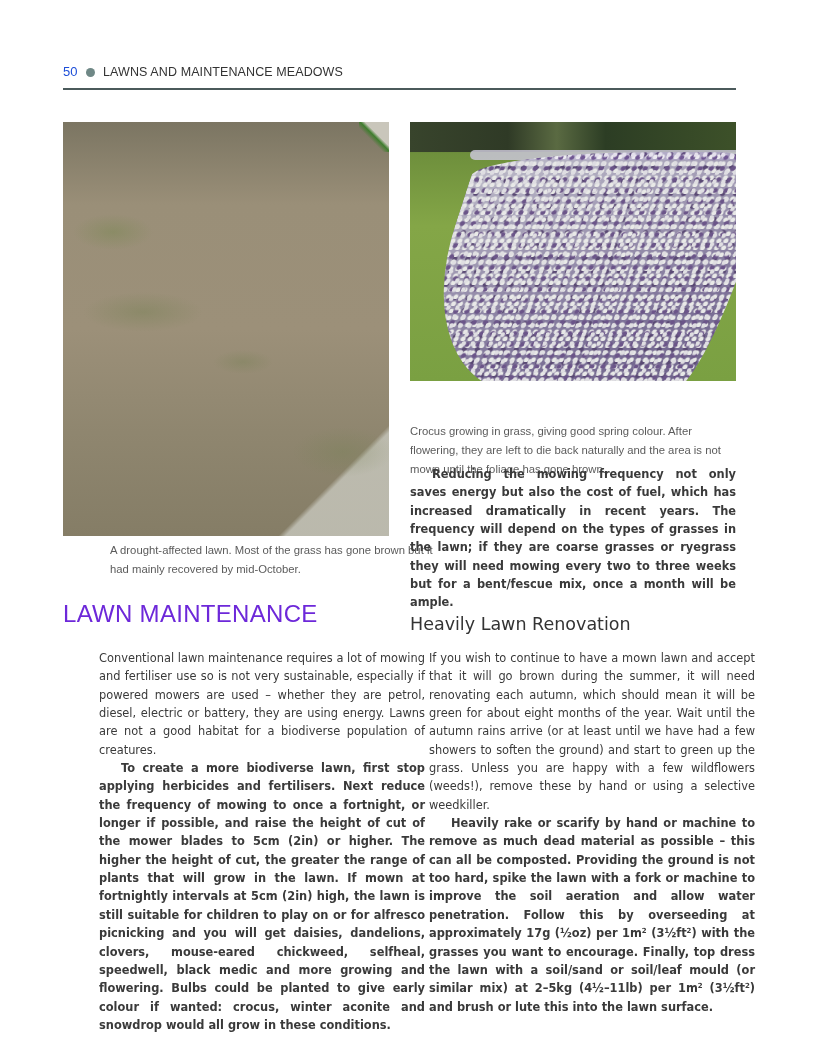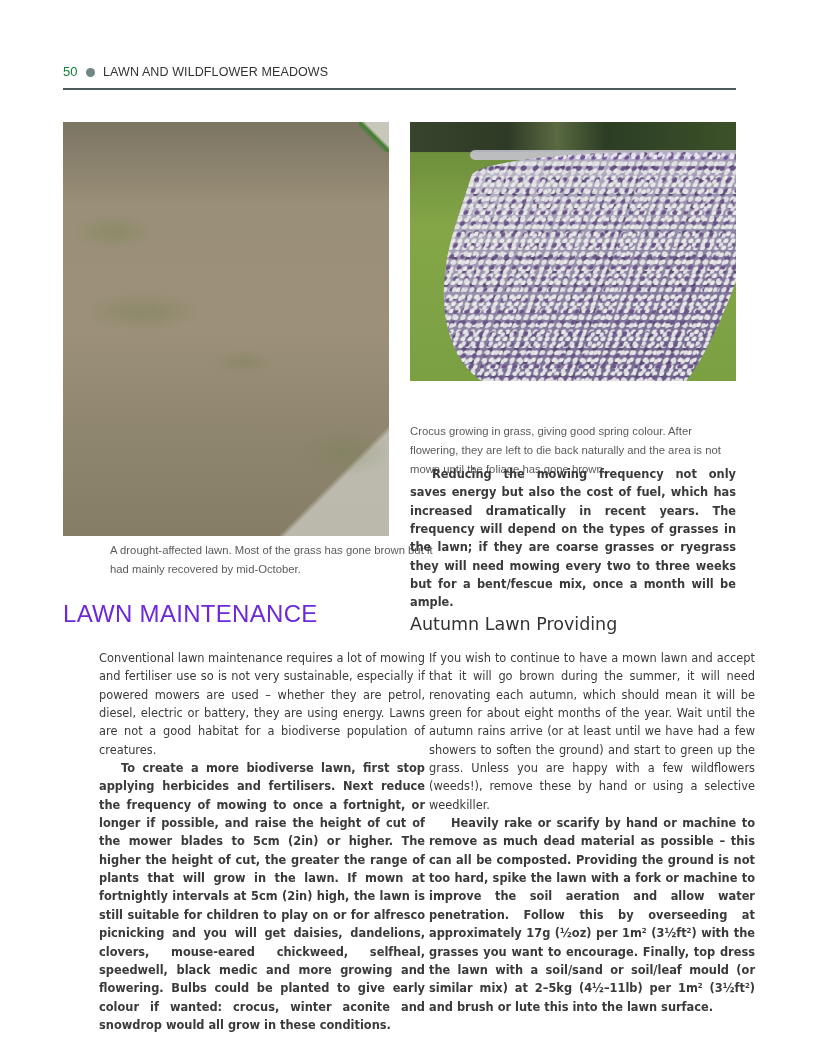--- a/index.html
+++ b/index.html
@@ -1,18 +1,18 @@
 <!DOCTYPE html>
 <html><head>
 <meta charset="utf-8">
 <style>
   html, body { margin: 0; padding: 0; background: #ffffff; }
   body { width: 818px; height: 1064px; position: relative; overflow: hidden; font-family: "DejaVu Sans", sans-serif; color: #333; }
   .header { position: absolute; left: 63px; top: 64px; width: 673px; height: 26px; }
-  .header .pg { font-family: "Liberation Sans", sans-serif; font-size: 13px; color: #15803d; position: absolute; left: 0; top: 0; }
+  .header .pg { font-family: "Liberation Sans", sans-serif; font-size: 13px; color: #1d4ed8; position: absolute; left: 0; top: 0; }
   .header .dot { position: absolute; left: 23px; top: 4px; width: 9px; height: 9px; border-radius: 50%; background: #6f8886; }
   .header .title { font-family: "Liberation Sans", sans-serif; font-size: 12.5px; color: #333; position: absolute; left: 40px; top: 1px; letter-spacing: 0.1px; }
   .header .rule { position: absolute; left: 0; top: 24px; width: 673px; height: 2px; background: #4b5a5b; }
 
   .photo { position: absolute; overflow: hidden; }
   .photo-lawn { left: 63px; top: 122px; width: 326px; height: 414px;
     background:
       radial-gradient(ellipse 40px 18px at 50px 110px, rgba(120,135,80,0.45), transparent),
       radial-gradient(ellipse 60px 20px at 80px 190px, rgba(110,125,75,0.35), transparent),
       radial-gradient(ellipse 30px 12px at 180px 240px, rgba(110,125,75,0.3), transparent),
@@ -54,21 +54,21 @@
   .col-right-top { left: 410px; top: 465px; width: 326px; }
   .col-right-bottom { left: 410px; top: 649px; width: 326px; margin-left: 19px; }
   sup { font-size: 7px; line-height: 0; vertical-align: 4px; }
 </style>
 </head>
 <body>
 
 <div class="header">
   <span class="pg">50</span>
   <span class="dot"></span>
-  <span class="title">LAWN AND WILDFLOWER MEADOWS</span>
+  <span class="title">LAWNS AND MAINTENANCE MEADOWS</span>
   <div class="rule"></div>
 </div>
 
 <div class="photo photo-lawn">
   <div class="edge"></div>
 </div>
 <div class="caption cap-lawn">A drought-affected lawn. Most of the grass has gone brown but it had mainly recovered by mid-October.</div>
 
 <div class="photo photo-crocus">
   <div class="trees"></div>
@@ -81,18 +81,18 @@
   <p class="indent">Reducing the mowing frequency not only saves energy but also the cost of fuel, which has increased dramatically in recent years. The frequency will depend on the types of grasses in the lawn; if they are coarse grasses or ryegrass they will need mowing every two to three weeks but for a bent/fescue mix, once a month will be ample.</p>
 </div>
 
 <div class="h1">LAWN MAINTENANCE</div>
 
 <div class="body col-left">
   <p>Conventional lawn maintenance requires a lot of mowing and fertiliser use so is not very sustainable, especially if powered mowers are used – whether they are petrol, diesel, electric or battery, they are using energy. Lawns are not a good habitat for a biodiverse population of creatures.</p>
   <p class="indent">To create a more biodiverse lawn, first stop applying herbicides and fertilisers. Next reduce the frequency of mowing to once a fortnight, or longer if possible, and raise the height of cut of the mower blades to 5cm (2in) or higher. The higher the height of cut, the greater the range of plants that will grow in the lawn. If mown at fortnightly intervals at 5cm (2in) high, the lawn is still suitable for children to play on or for alfresco picnicking and you will get daisies, dandelions, clovers, mouse-eared chickweed, selfheal, speedwell, black medic and more growing and flowering. Bulbs could be planted to give early colour if wanted: crocus, winter aconite and snowdrop would all grow in these conditions.</p>
 </div>
 
-<div class="h2">Autumn Lawn Providing</div>
+<div class="h2">Heavily Lawn Renovation</div>
 
 <div class="body col-right-bottom">
   <p>If you wish to continue to have a mown lawn and accept that it will go brown during the summer, it will need renovating each autumn, which should mean it will be green for about eight months of the year. Wait until the autumn rains arrive (or at least until we have had a few showers to soften the ground) and start to green up the grass. Unless you are happy with a few wildflowers (weeds!), remove these by hand or using a selective weedkiller.</p>
   <p class="indent"><span>Heavily rake or scarify by hand or machine to remove as much dead material as possible – this can all be composted. Providing the ground is not too hard, spike the lawn with a fork or machine to improve the soil aeration and allow water penetration. Follow this by overseeding at approximately 17g (½oz) per 1m</span><sup>2</sup><span> (3½ft</span><sup>2</sup><span>) with the grasses you want to encourage. Finally, top dress the lawn with a soil/sand or soil/leaf mould (or similar mix) at 2–5kg (4½–11lb) per 1m</span><sup>2</sup><span> (3½ft</span><sup>2</sup><span>) and brush or lute this into the lawn surface.</span></p>
 </div>
 
 </body></html>

